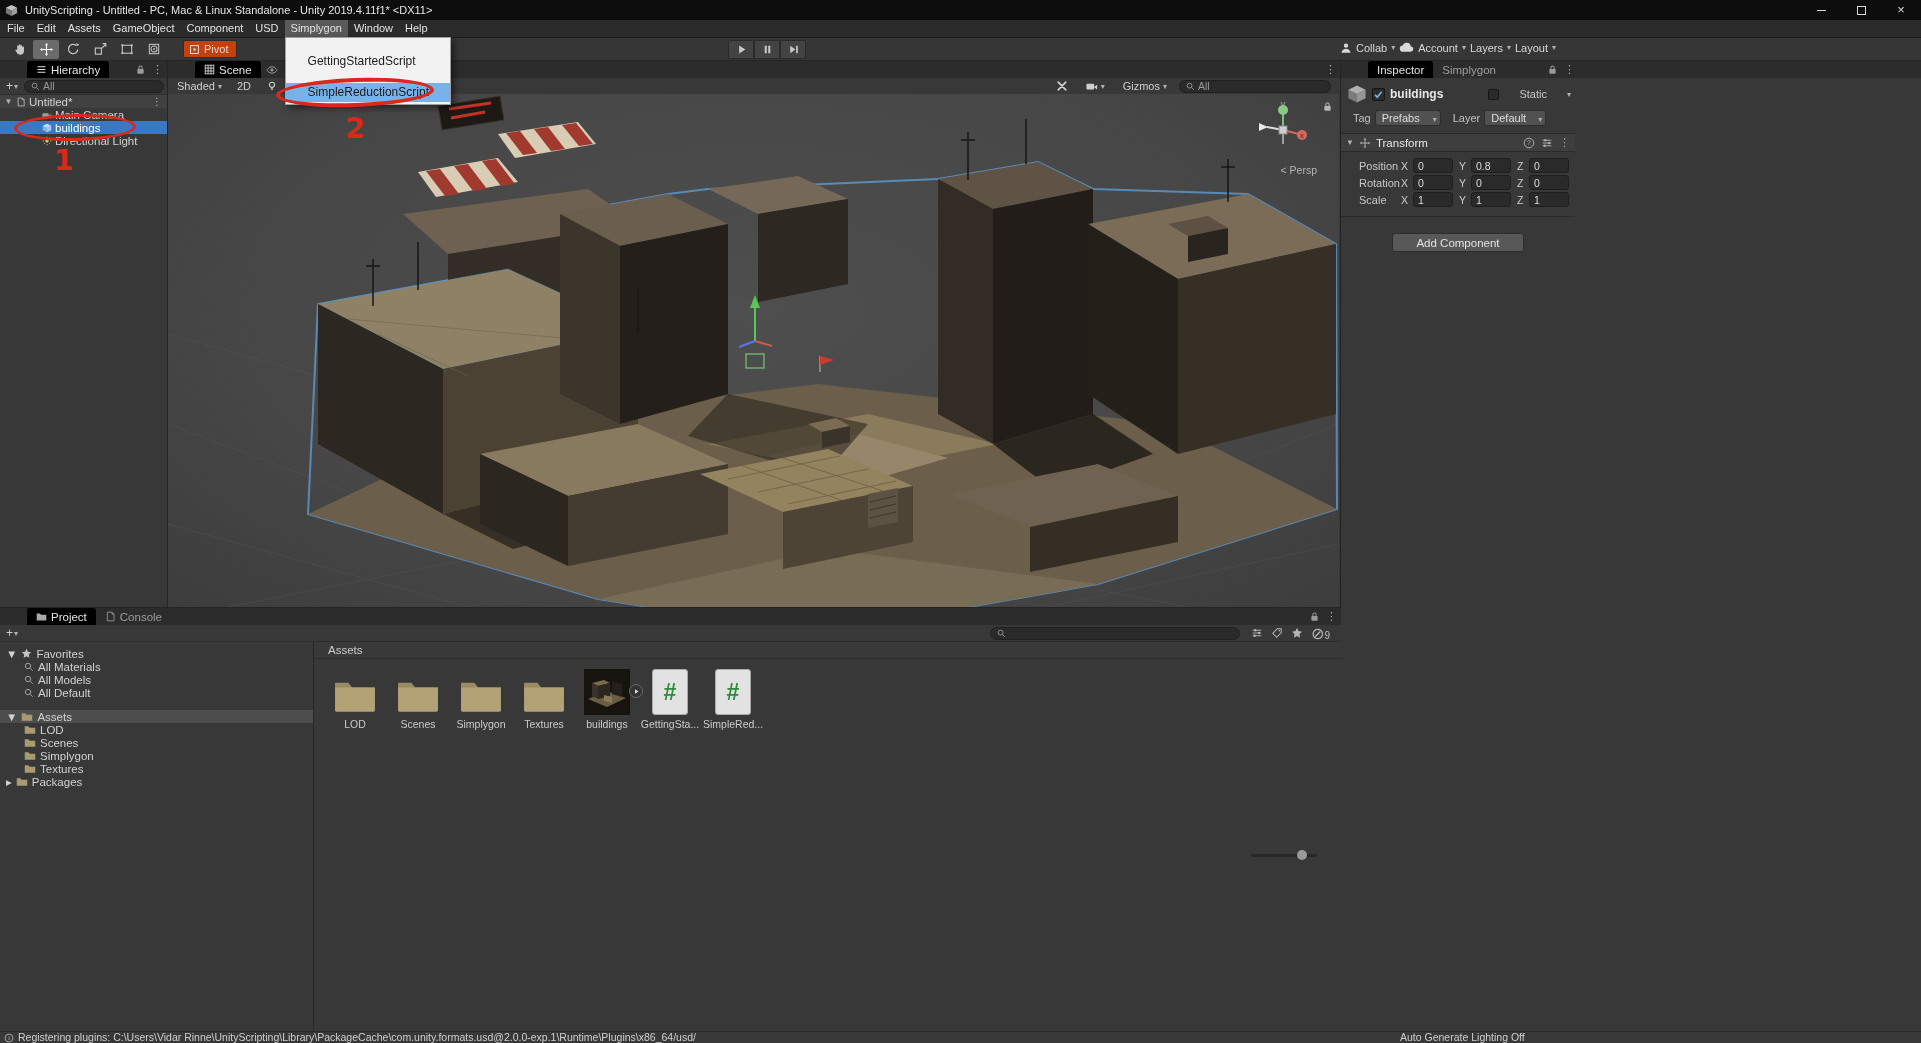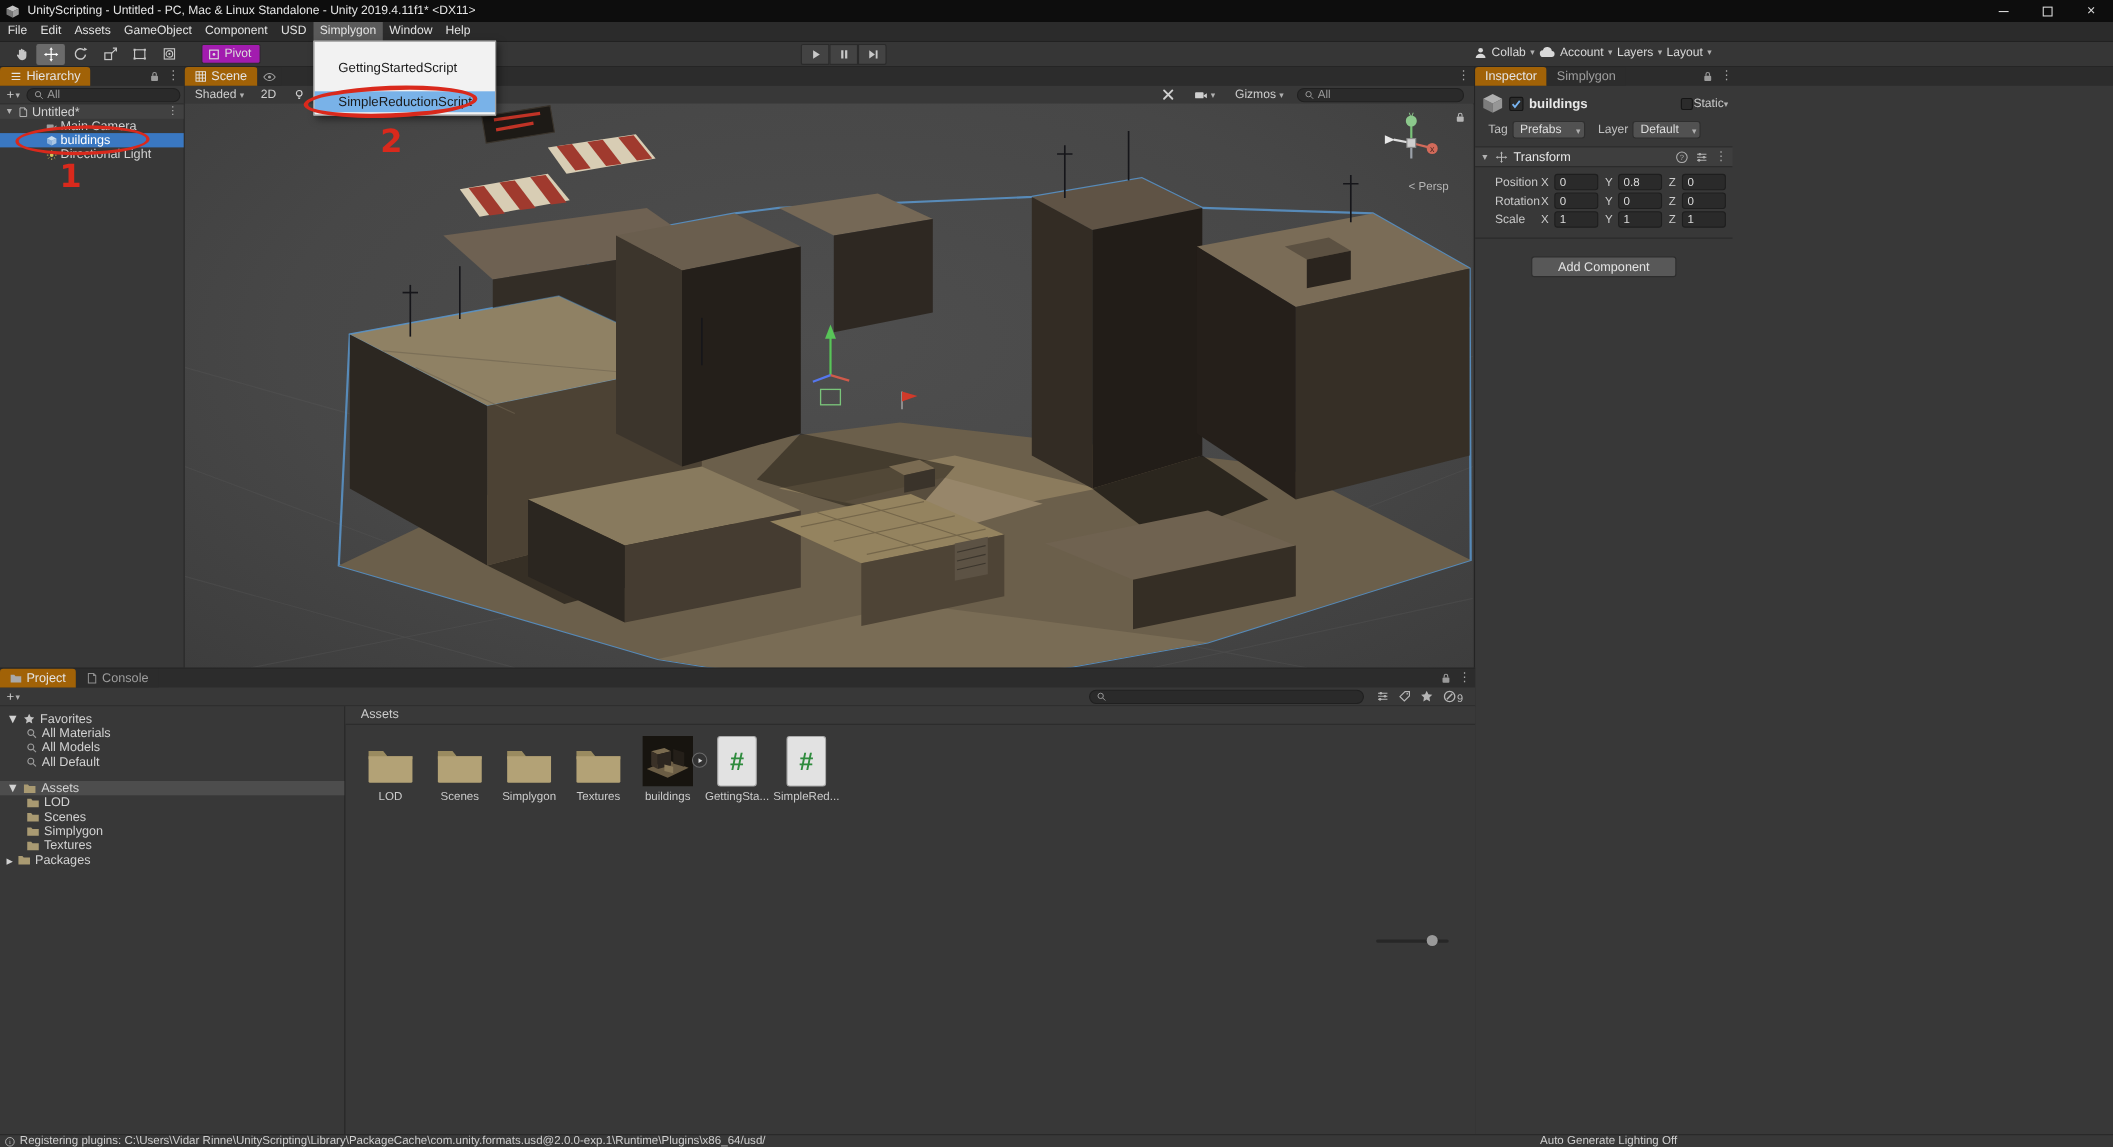--- a/index.html
+++ b/index.html
@@ -36,37 +36,37 @@
   .ann-num { position:absolute; color:var(--annotation-red,#d9291c); font-size:29px; font-weight:bold;
              z-index:70; pointer-events:none; font-family:"DejaVu Sans",sans-serif; }
 
   
   #toolbar { position:absolute; top:37px; left:0; width:1921px; height:24px; background:#363636;
              border-top:1px solid #1d1d1d; border-bottom:1px solid #252525; display:flex; align-items:center; }
   .toolgrp { display:flex; margin-left:6px; gap:1px; }
   .toolbtn { width:26px; height:19px; display:flex; align-items:center; justify-content:center;
              border-radius:2px; color:#c6c6c6; }
   .toolbtn.selected { background:#6b6b6b; color:#ffffff; }
-  .pivbtn { margin-left:16px; height:18px; padding:0 8px 0 5px; background:#a21caf; border:1px solid #2c2c2c;
+  .pivbtn { margin-left:16px; height:18px; padding:0 8px 0 5px; background:#c2410c; border:1px solid #2c2c2c;
             border-radius:2px; display:flex; align-items:center; gap:4px; font-size:11px; color:#dddddd; }
   .playgrp { position:absolute; left:728px; top:2px; display:flex; }
   .pbtn { width:26px; height:19px; background:#434343; border:1px solid #2a2a2a; display:flex;
           align-items:center; justify-content:center; color:#c9c9c9; }
   .pbtn:first-child { border-radius:2px 0 0 2px; }
   .pbtn:last-child { border-radius:0 2px 2px 0; }
   .tbright { position:absolute; right:365px; top:2px; display:flex; align-items:center; gap:4px; }
   .tbbtn { display:flex; align-items:center; gap:4px; font-size:11px; color:#d8d8d8; }
   .arr { font-size:8px; color:#b0b0b0; }
 
   
   .panel { position:absolute; background:#383838; }
   .tabbar { height:17px; background:#2c2c2c; display:flex; align-items:flex-end; position:relative; }
   .tab { height:17px; display:flex; align-items:center; gap:4px; padding:0 9px; font-size:11.5px;
          color:#9e9e9e; background:#2c2c2c; }
-  .tab.active { background:#a16207; color:#e4e4e4; border-radius:3px 3px 0 0; }
+  .tab.active { background:#000000; color:#e4e4e4; border-radius:3px 3px 0 0;margin-left:27px; }
   .tabicons { position:absolute; right:4px; top:2px; display:flex; gap:6px; align-items:center; color:#9a9a9a; }
   .kebab { font-size:11px; color:#a8a8a8; line-height:13px; }
   .toolrow { height:17px; background:#383838; border-bottom:1px solid #2e2e2e; display:flex;
              align-items:center; padding:0 3px; gap:3px; }
   .srch { background:#2a2a2a; border:1px solid #202020; border-radius:8px; height:13px; display:flex;
           align-items:center; gap:3px; padding:0 6px; font-size:10.5px; color:#9a9a9a; }
   .addbtn { display:flex; align-items:center; font-size:12px; color:#cfcfcf; padding:0 3px; gap:1px; }
 
   
   #hierarchy { left:0; top:61px; width:168px; height:546px; border-right:1px solid #242424; }
@@ -660,21 +660,21 @@
     <div class="insp-row1">
       <svg width="20" height="20" viewBox="0 0 14 14" color="#b5b5b5">
           <use href="#i-cube"></use>
         </svg>
       <div class="chk">
         <svg width="11" height="11" viewBox="0 0 12 12" style="position:absolute;left:0;top:0">
             <path d="M2.3 6.2l2.3 2.8 4.8-6" stroke="#79b5f2" stroke-width="1.8" fill="none"></path>
           </svg>
       </div>
       <span class="objname">buildings</span>
-      <div style="margin-left:auto; display:flex; align-items:center; gap:0;">
+      <div style="margin-left:auto; display:flex; align-items:center; gap:20px;">
         <div class="chk small"></div>
         <span style="font-size:11px;color:#c8c8c8">Static</span>
         <span class="arr">▾</span>
       </div>
     </div>
     <div class="insp-row2">
       <span>Tag</span>
       <div class="drop" style="width:66px">
         <span>Prefabs</span>
         <span class="arr">▾</span>

